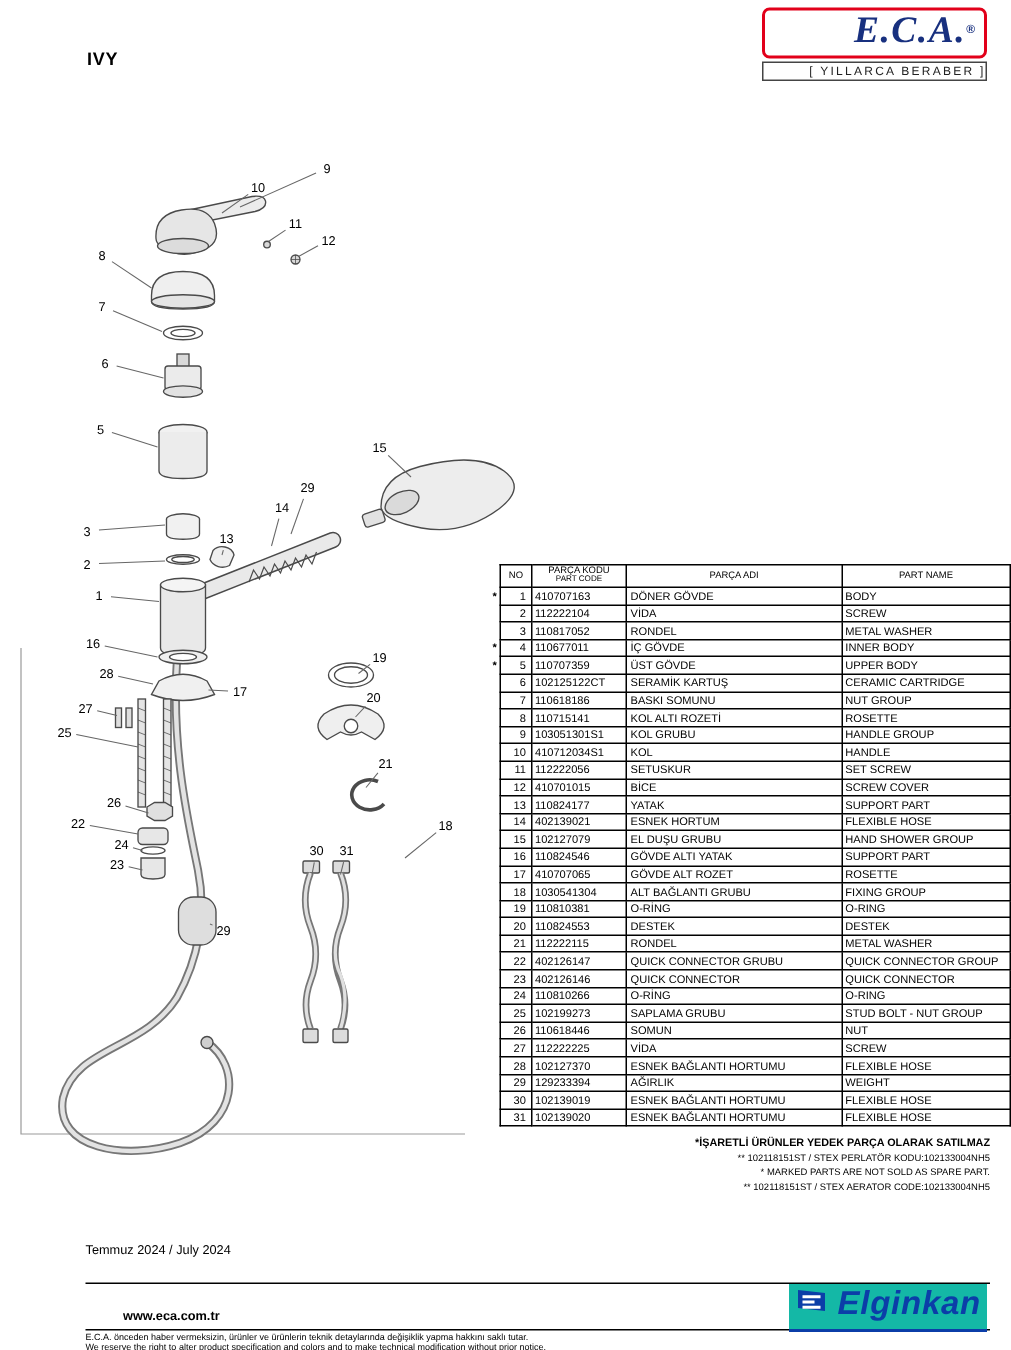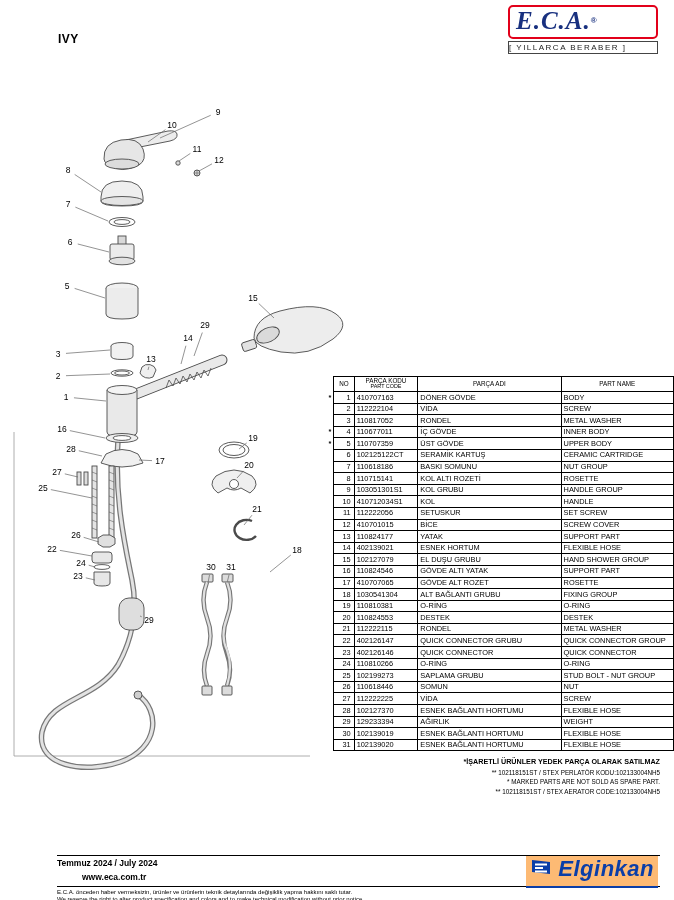--- a/index.html
+++ b/index.html
@@ -1,21 +1,21 @@
 <!DOCTYPE html>
 <html><head>
 <meta charset="utf-8">
 <style>
   html,body{margin:0;padding:0;background:#fff;}
   .page{position:relative;width:674px;height:900px;background:#fff;color:#000;
         font-family:"Liberation Sans",sans-serif;overflow:hidden;}
 
   .model{position:absolute;left:58px;top:32px;font-size:12px;font-weight:bold;letter-spacing:.5px;}
 
-  .eca-box{position:absolute;right:16px;top:5px;width:150px;text-align:left;}
+  .eca-box{position:absolute;right:16px;top:5px;width:150px;text-align:right;}
   .eca-main{border:2.5px solid #e2001a;border-radius:5px;padding:0 6px 2px 6px;background:#fff;}
   .eca-text{font-family:"Liberation Serif",serif;font-style:italic;font-weight:bold;
             font-size:25px;color:#18307f;letter-spacing:1px;}
   .eca-reg{font-size:8px;color:#18307f;vertical-align:super;font-weight:bold;}
   .eca-tag{margin-top:2px;border:1px solid #444;font-size:8px;font-weight:normal;color:#222;
            padding:1px 0;letter-spacing:1.5px;}
 
   .product-block{position:absolute;left:57px;top:58px;width:603px;
                  border-top:1.5px solid #000;border-bottom:1.5px solid #000;
                  padding:3px 2px 4px 2px;}
@@ -40,26 +40,26 @@
   .parts thead th{text-align:center;font-size:6.3px;height:14px;vertical-align:middle;}
   .parts thead .sub{font-size:5.4px;}
 
   .footnotes{position:absolute;left:330px;top:757px;width:330px;text-align:right;}
   .fn{font-size:6.3px;line-height:1.5;}
   .fn-bold{font-size:7.2px;font-weight:bold;}
 
   .footer .rule{position:absolute;left:57px;width:603px;border-top:1px solid #000;}
   .footer .r1{top:855px;}
   .footer .r2{top:886px;}
-  .f-date{position:absolute;left:57px;top:858px;font-size:8.5px;font-weight:bold;}
+  .f-date{position:absolute;left:57px;top:828px;font-size:8.5px;font-weight:normal;}
   .f-site{position:absolute;left:57px;top:872px;font-size:8.5px;font-weight:bold;margin-left:25px;}
   .f-d1{position:absolute;left:57px;top:889px;font-size:6px;}
   .f-d2{position:absolute;left:57px;top:896px;font-size:6px;}
   .elginkan{position:absolute;right:16px;top:856px;display:flex;align-items:center;gap:6px;
-            border-bottom:2.5px solid #0b3ea8;padding:0 4px 4px 4px;background:#fdba74;}
+            border-bottom:2.5px solid #0b3ea8;padding:0 4px 4px 4px;background:#14b8a6;}
   .elg-text{font-size:22px;font-weight:bold;font-style:italic;color:#0b3ea8;
             font-family:"Liberation Sans",sans-serif;letter-spacing:.5px;}
 </style>
 </head>
 <body>
 
 <div class="page">
 
   <div class="model">IVY</div>
 

